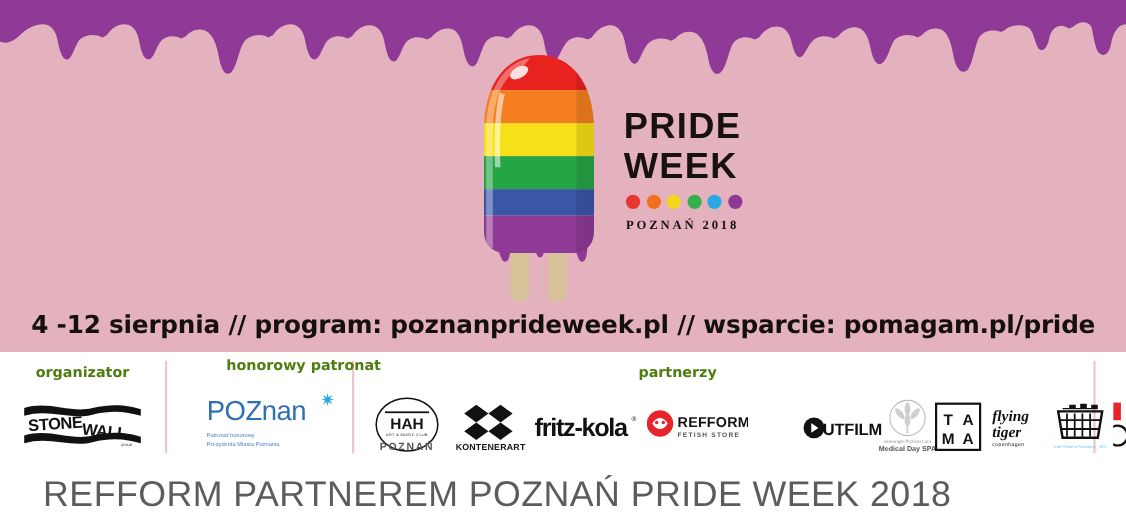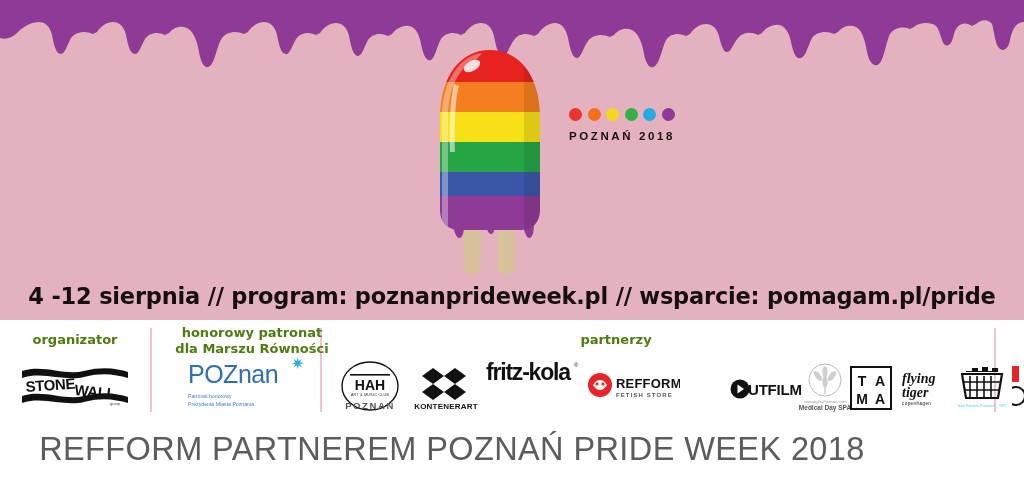--- a/index.html
+++ b/index.html
@@ -27,21 +27,21 @@
   .logo-line{
     font-family:"Liberation Sans", sans-serif;
     font-weight:700;color:#17120f;
     font-size:33px;line-height:0.95;letter-spacing:1.2px;
   }
   .logo-line.l2{margin-top:6px;}
   .dots{display:flex;gap:5.5px;margin-top:10px;margin-left:2px;}
   .dot{width:13px;height:13px;border-radius:50%;}
   .logo-sub{
     margin-top:9px;margin-left:2px;
-    font-family:Liberation Sans, sans-serif;
+    font-family:Liberation Serif, serif;
     font-weight:700;color:#17120f;
     font-size:11.5px;letter-spacing:2.6px;
   }
 
   
   .tagline{
     position:absolute;left:0;top:283px;width:1024px;
     text-align:center;
     font-family:"DejaVu Sans", sans-serif;
     font-weight:bold;
@@ -60,21 +60,21 @@
   .sep.s2{left:320px;}
   .sep.s3{left:994px;}
 
   .col-title{
     position:absolute;
     font-family:"DejaVu Sans", sans-serif;
     font-weight:bold;font-size:13px;color:#4d7c0f;
     text-align:center;line-height:1.25;
   }
   .t-org{left:0;top:12px;width:150px;}
-  .t-pat{left:152px;top:5px;width:200px;}
+  .t-pat{left:152px;top:5px;width:200px;padding-left:24px;}
   .t-par{left:320px;top:12px;width:592px;}
 
   .logo-slot{position:absolute;}
   .logo-slot svg,.logo-slot div{display:block;}
 
   
   .sw{left:18px;top:42px;width:114px;height:44px;}
   
   .pz{left:188px;top:40px;width:110px;height:48px;}
   .pz-main{
@@ -83,21 +83,21 @@
     position:relative;
   }
   .pz-star{position:absolute;right:-6px;top:-6px;color:#29abe2;font-size:16px;}
   .pz-sub{
     margin-top:4px;font-size:5.2px;color:#4a7fc1;line-height:1.5;
     font-family:"Liberation Sans", sans-serif;
   }
 
   .hah{left:338px;top:40px;width:64px;height:52px;}
   .ka{left:410px;top:44px;width:72px;height:48px;}
-  .fk{left:486px;top:36px;width:96px;height:34px;}
+  .fk{left:486px;top:52px;width:96px;height:34px;}
   .rf{left:588px;top:52px;width:92px;height:32px;}
   .of{left:730px;top:56px;width:82px;height:26px;}
   .spa{left:784px;top:42px;width:82px;height:52px;}
   .tama{left:848px;top:44px;width:46px;height:48px;}
   .ft{left:898px;top:46px;width:58px;height:46px;}
   .bld{left:958px;top:42px;width:48px;height:50px;}
   .cut{left:1012px;top:44px;width:24px;height:48px;}
 
   
   .banner{
@@ -180,20 +180,22 @@
 
           <path d="M22,78 C22,40 40,16 62,13 L56,20 C38,28 28,48 28,80 L28,186 L22,186 Z" fill="#ffffff" opacity="0.35"></path>
         </g>
 
         <ellipse cx="52" cy="26" rx="9" ry="5" fill="#ffffff" opacity="0.85" transform="rotate(-30 52 26)"></ellipse>
         <path d="M34,44 C30,60 29,86 30,112 L35,112 C34,86 35,60 39,46 Z" fill="#ffffff" opacity="0.55"></path>
       </svg>
     </div>
 
     <div class="logo">
+      <div class="logo-line l1">PRIDE</div>
+      <div class="logo-line l2">WEEK</div>
       <div class="dots">
         <span class="dot" style="background:#e8352e"></span>
         <span class="dot" style="background:#f2701d"></span>
         <span class="dot" style="background:#f5d61c"></span>
         <span class="dot" style="background:#34b04a"></span>
         <span class="dot" style="background:#29a9e1"></span>
         <span class="dot" style="background:#8e3a96"></span>
       </div>
       <div class="logo-sub">POZNAŃ 2018</div>
     </div>
@@ -202,21 +204,20 @@
   </div>
 
   <div class="sponsors">
     <div class="sep s1"></div>
     <div class="sep s2"></div>
     <div class="sep s3"></div>
 
     <div class="col-title t-org">organizator</div>
     <div class="col-title t-pat">
       <div>honorowy patronat</div>
-      <div>dla Marszu Równości</div>
     </div>
     <div class="col-title t-par">partnerzy</div>
 
     <div class="logo-slot sw">
       <svg width="114" height="44" viewBox="0 0 114 44" xmlns="http://www.w3.org/2000/svg">
         <path d="M4,9 C26,2 46,14 66,9 C86,4 100,7 110,10 L110,16 C98,13 86,10 66,15 C46,20 26,9 4,16 Z" fill="#111"></path>
         <path d="M4,34 C26,27 46,39 66,34 C86,29 100,32 110,35 L110,41 C98,38 86,35 66,40 C46,45 26,34 4,41 Z" fill="#111"></path>
         <text x="8" y="30" font-family="Liberation Sans, sans-serif" font-size="15" font-weight="700" fill="#111" letter-spacing="-0.4" transform="rotate(-4 8 30)">STONE</text>
         <text x="56" y="33" font-family="Liberation Sans, sans-serif" font-size="15" font-weight="700" fill="#111" letter-spacing="-0.4" transform="rotate(6 56 33)">WALL</text>
         <text x="92" y="43" font-family="Liberation Sans, sans-serif" font-size="4" fill="#444">group</text>

